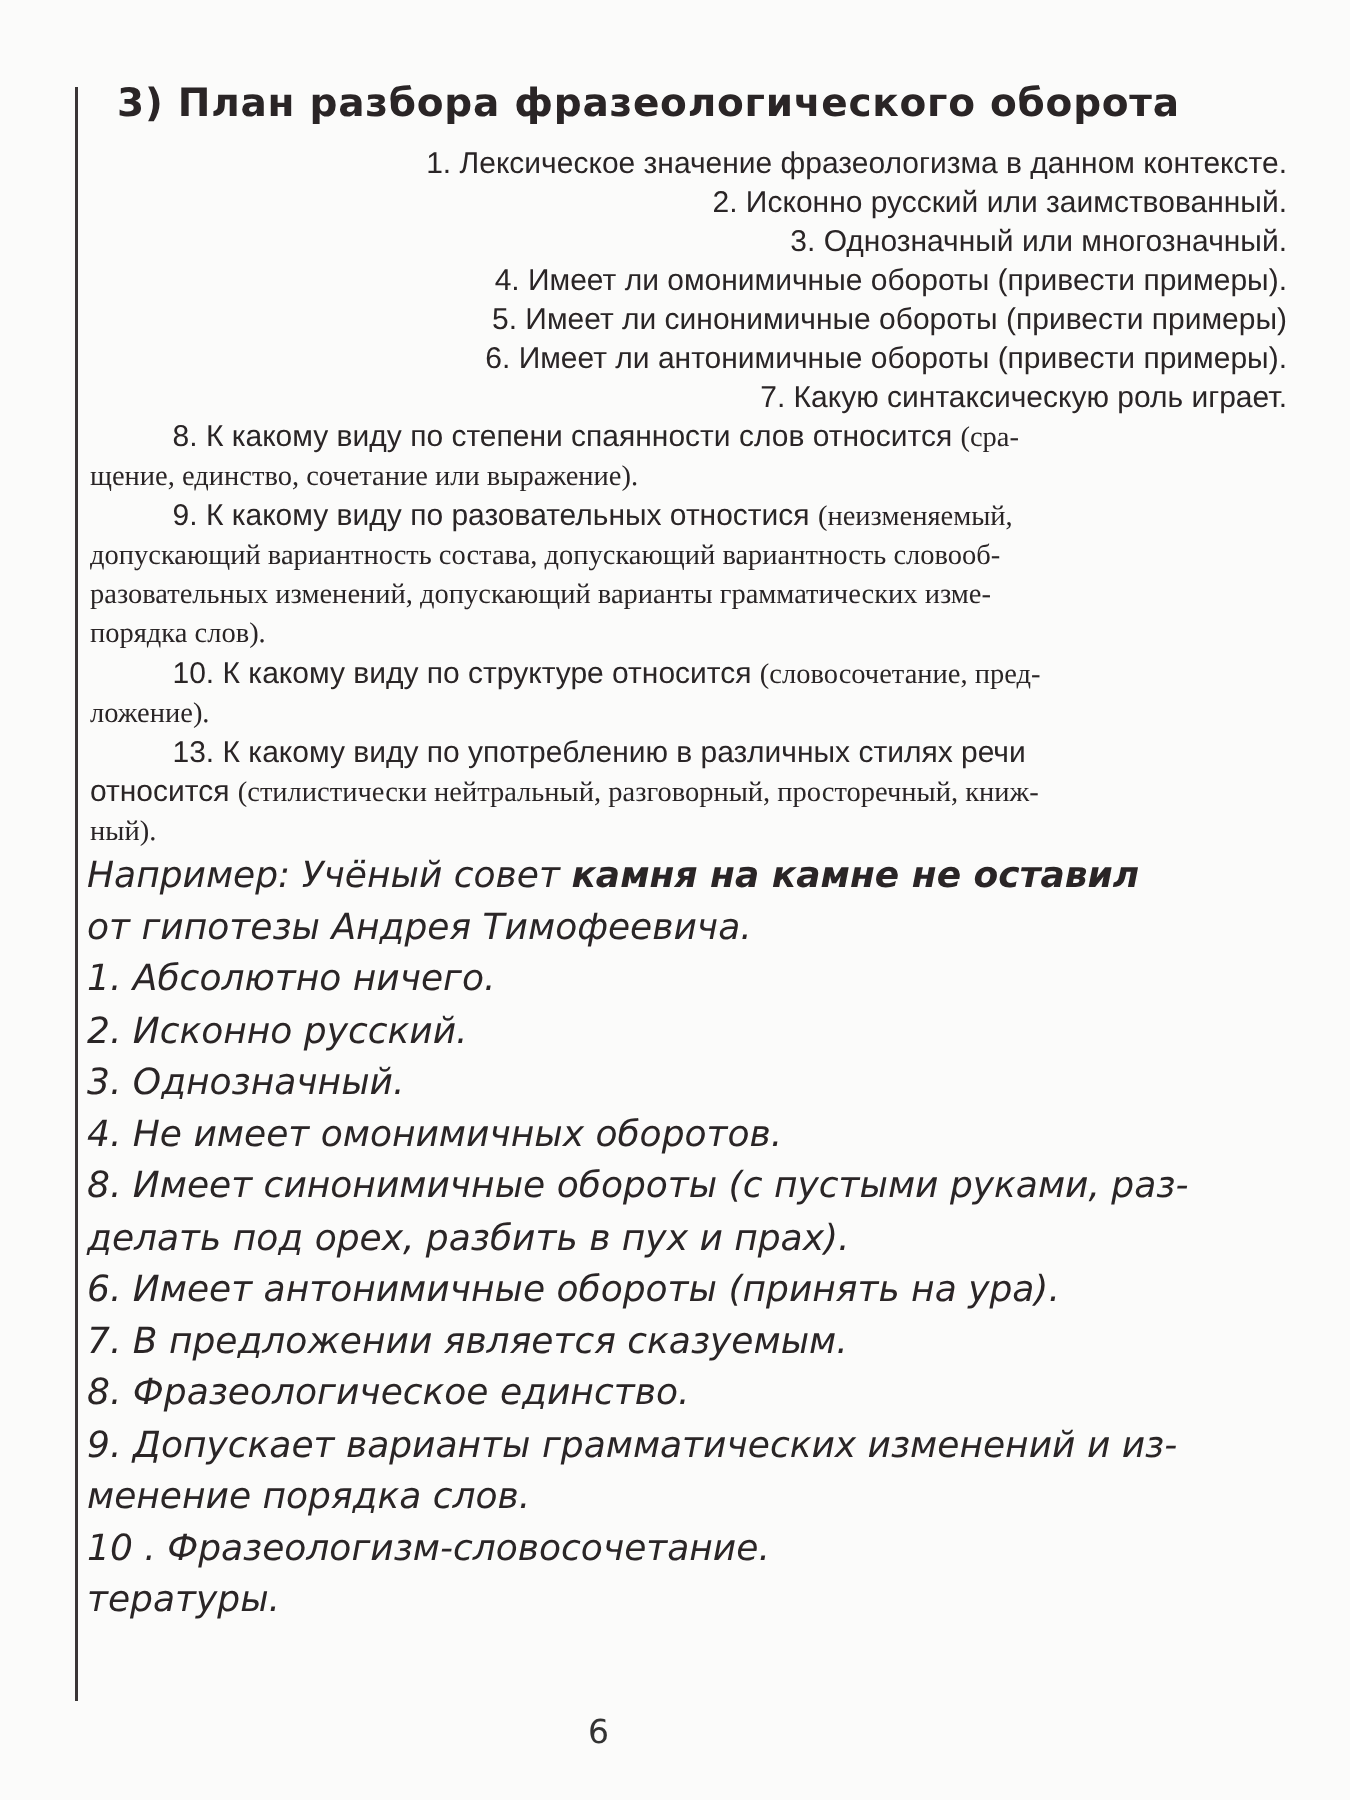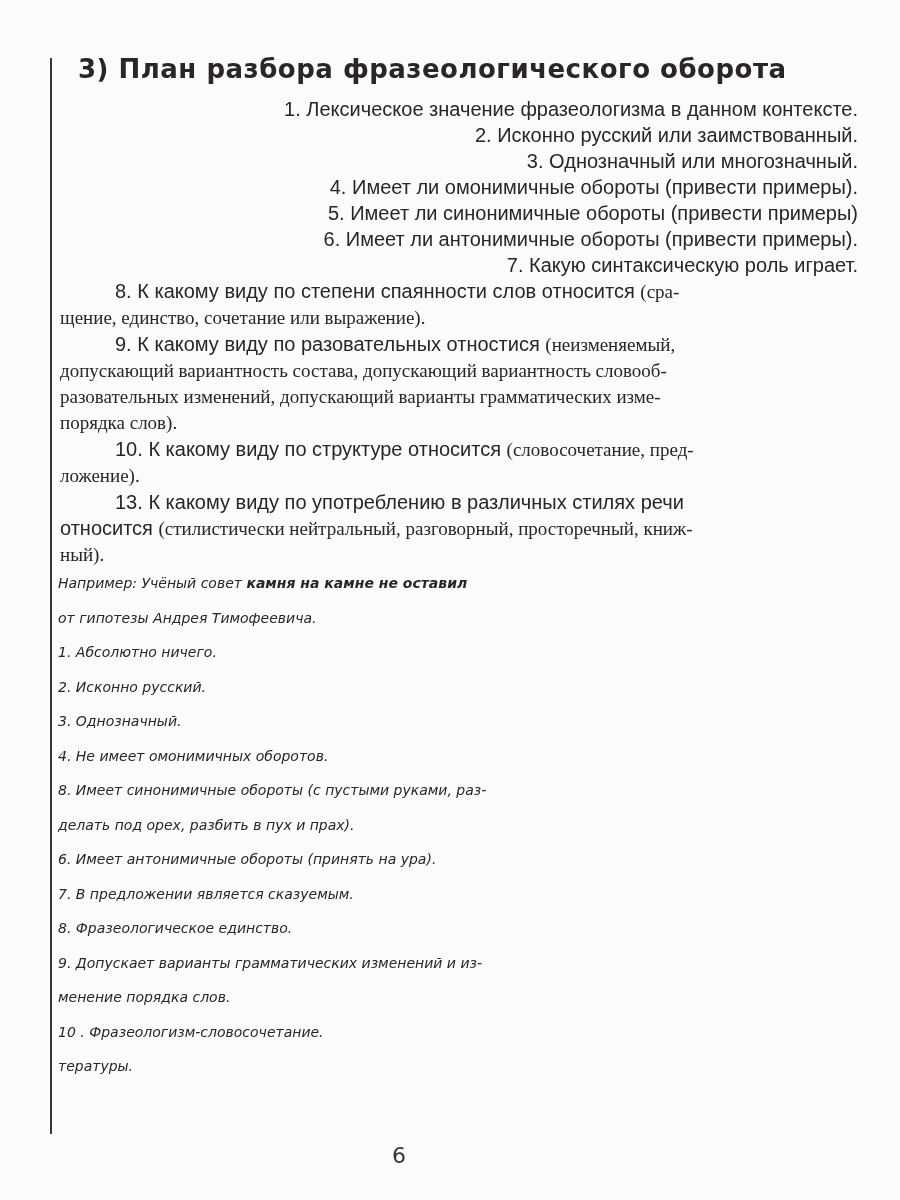--- a/index.html
+++ b/index.html
@@ -28,21 +28,21 @@
     transform-origin: left center;
   }
   .plan .ind1 { padding-left: 57px; text-align: right; }
   .plan .ind2 { padding-left: 57px; }
   .plan .full { padding-left: 2px; }
   .plan .small { font-size: 19px; font-family: Liberation Serif, serif; }
   .plan .cont { line-height: 26px; }
   .example { position: absolute; left: 58px; top: 566px; width: 790px; }
   .example .row {
     font-family: "DejaVu Sans", sans-serif; font-style: italic;
-    font-size: 14px; line-height: 34.5px; white-space: nowrap;
+    font-size: 24px; line-height: 34.5px; white-space: nowrap;
     color: #2a2526;
   }
   .example .row b { font-weight: bold; }
   .page-number {
     position: absolute; left: 392px; top: 1143px;
     font-family: "DejaVu Sans", sans-serif; font-size: 22px; color: #333;
   }
 </style>
 </head>
 <body>

